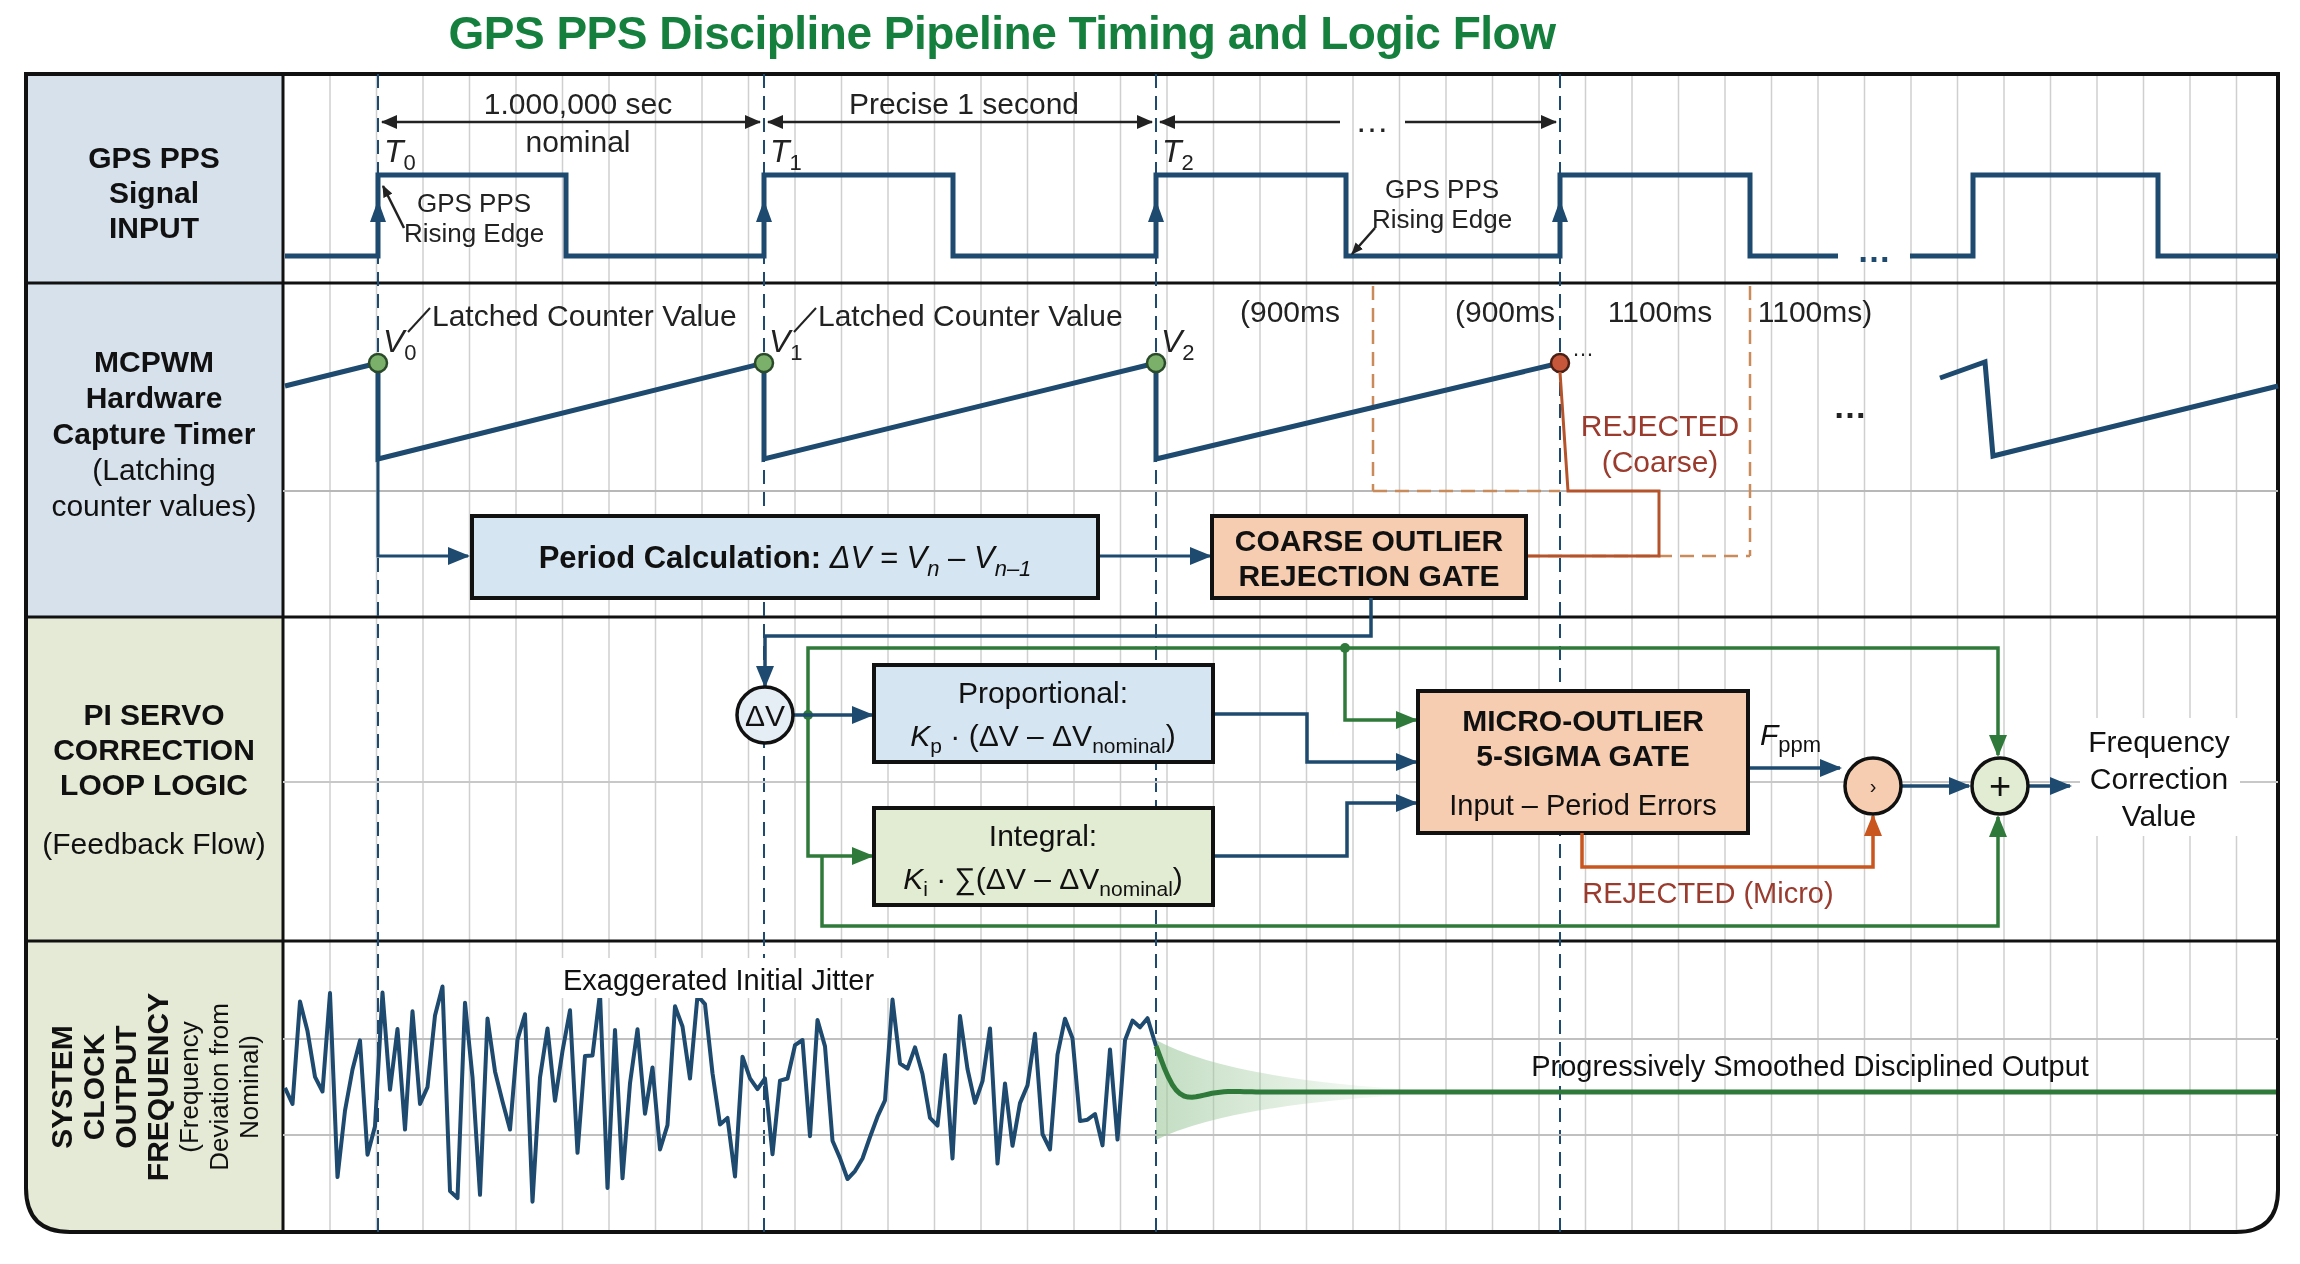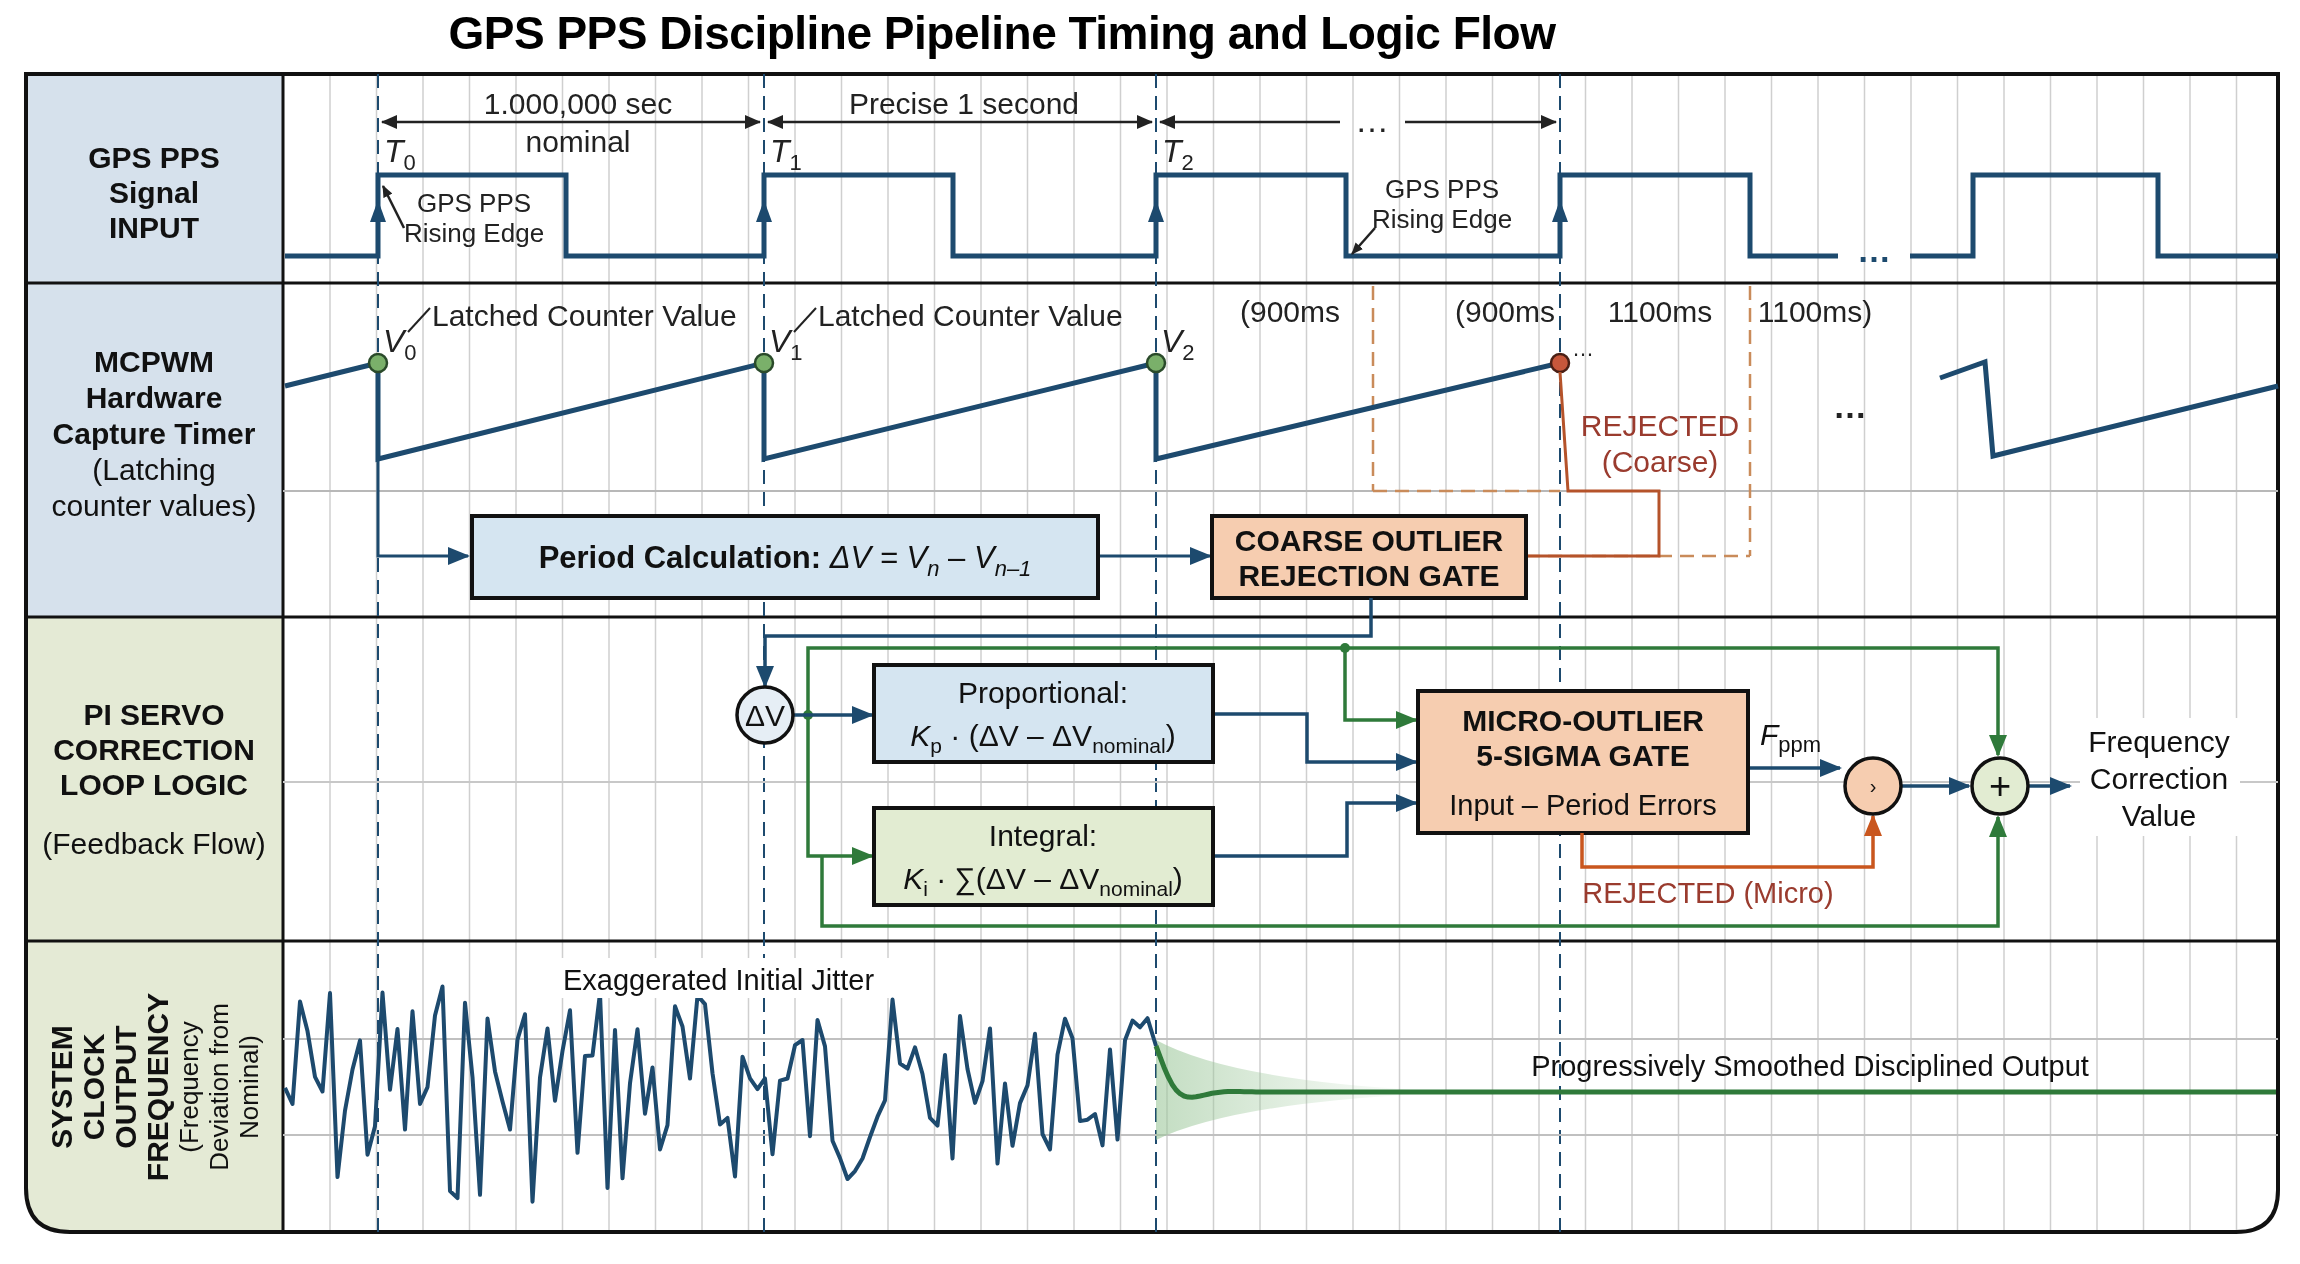--- a/index.html
+++ b/index.html
@@ -1,17 +1,17 @@
 <!DOCTYPE html>
 <html><head>
 <meta charset="utf-8">
 <style>
   html, body { margin: 0; padding: 0; background: #ffffff; }
   body { width: 2300px; height: 1264px; overflow: hidden; position: relative; font-family: "Liberation Sans", sans-serif; }
-  #title { position: absolute; left: 0; width: 2004px; top: 6px; text-align: center; font-weight: bold; font-size: 46px; color: #000000; letter-spacing: -0.5px; }
+  #title { position: absolute; left: 0; width: 2004px; top: 6px; text-align: center; font-weight: bold; font-size: 46px; color: #15803d; letter-spacing: -0.5px; }
   svg#diagram { position: absolute; left: 0; top: 0; }
   .lbl { font-family: "Liberation Sans", sans-serif; }
 </style>
 </head>
 <body>
 
 <div id="title">GPS PPS Discipline Pipeline Timing and Logic Flow</div>
 
 <svg id="diagram" width="2300" height="1264" viewBox="0 0 2300 1264" xmlns="http://www.w3.org/2000/svg">
   <defs>

